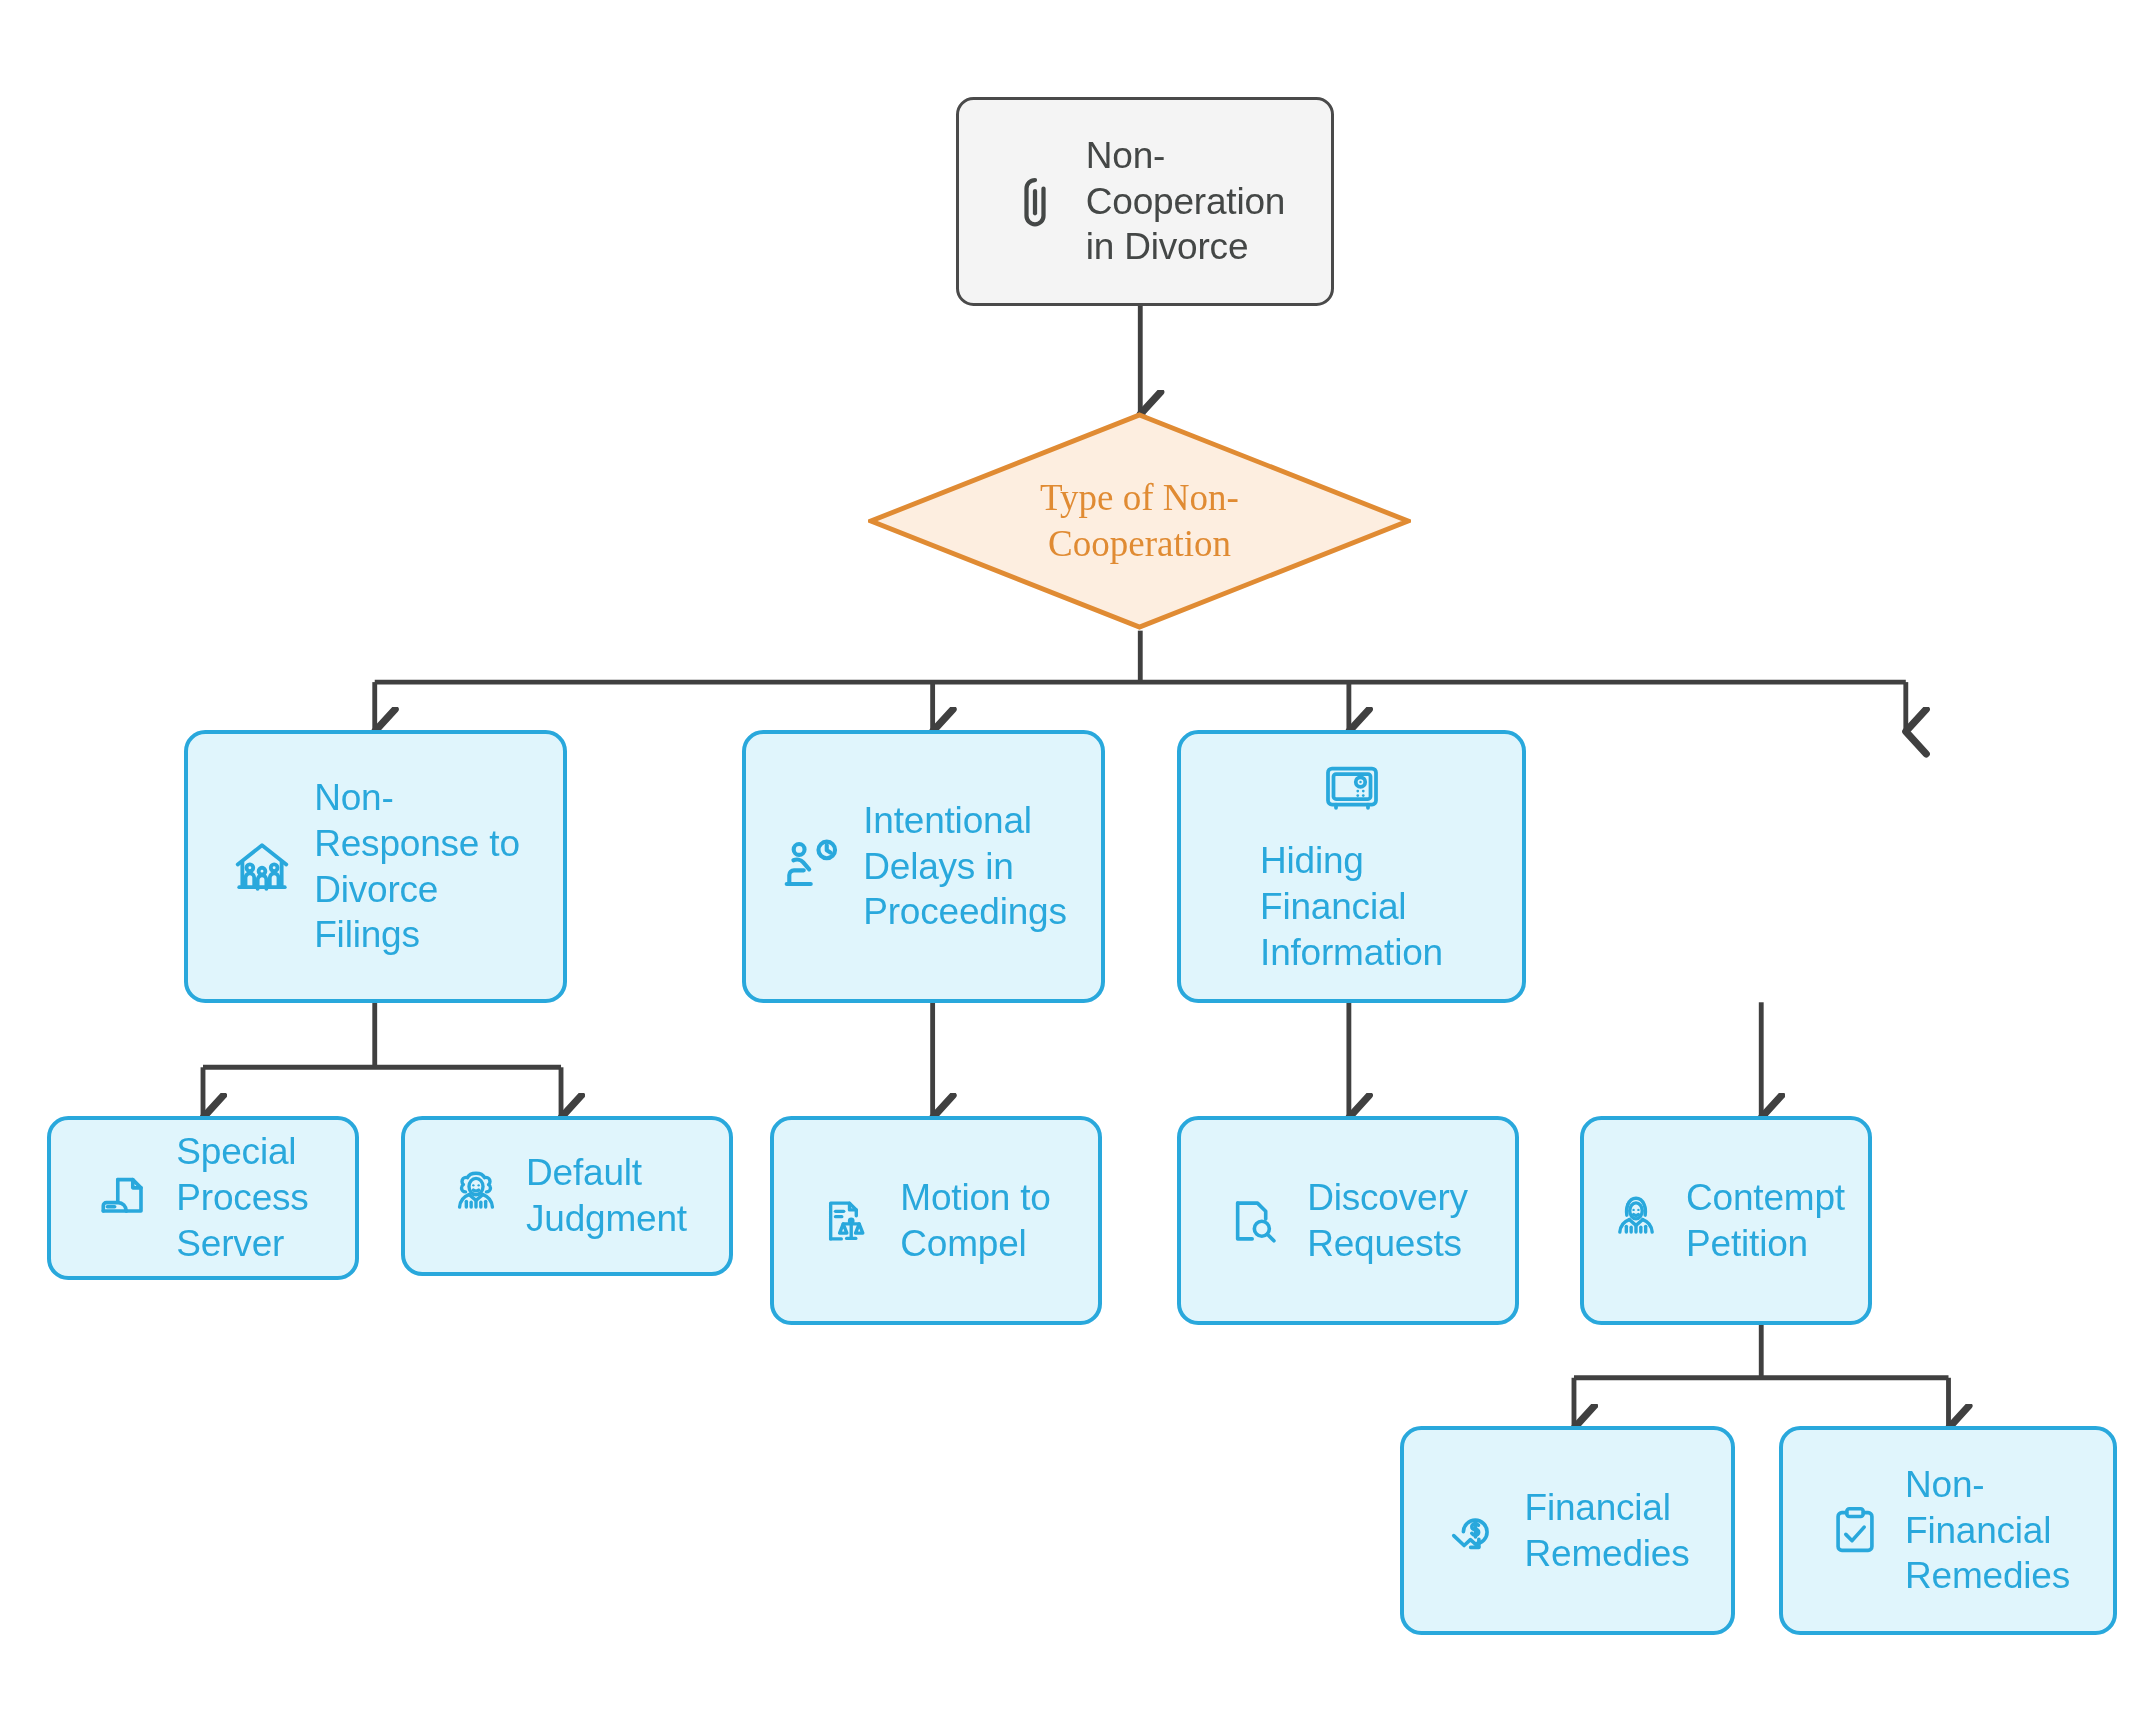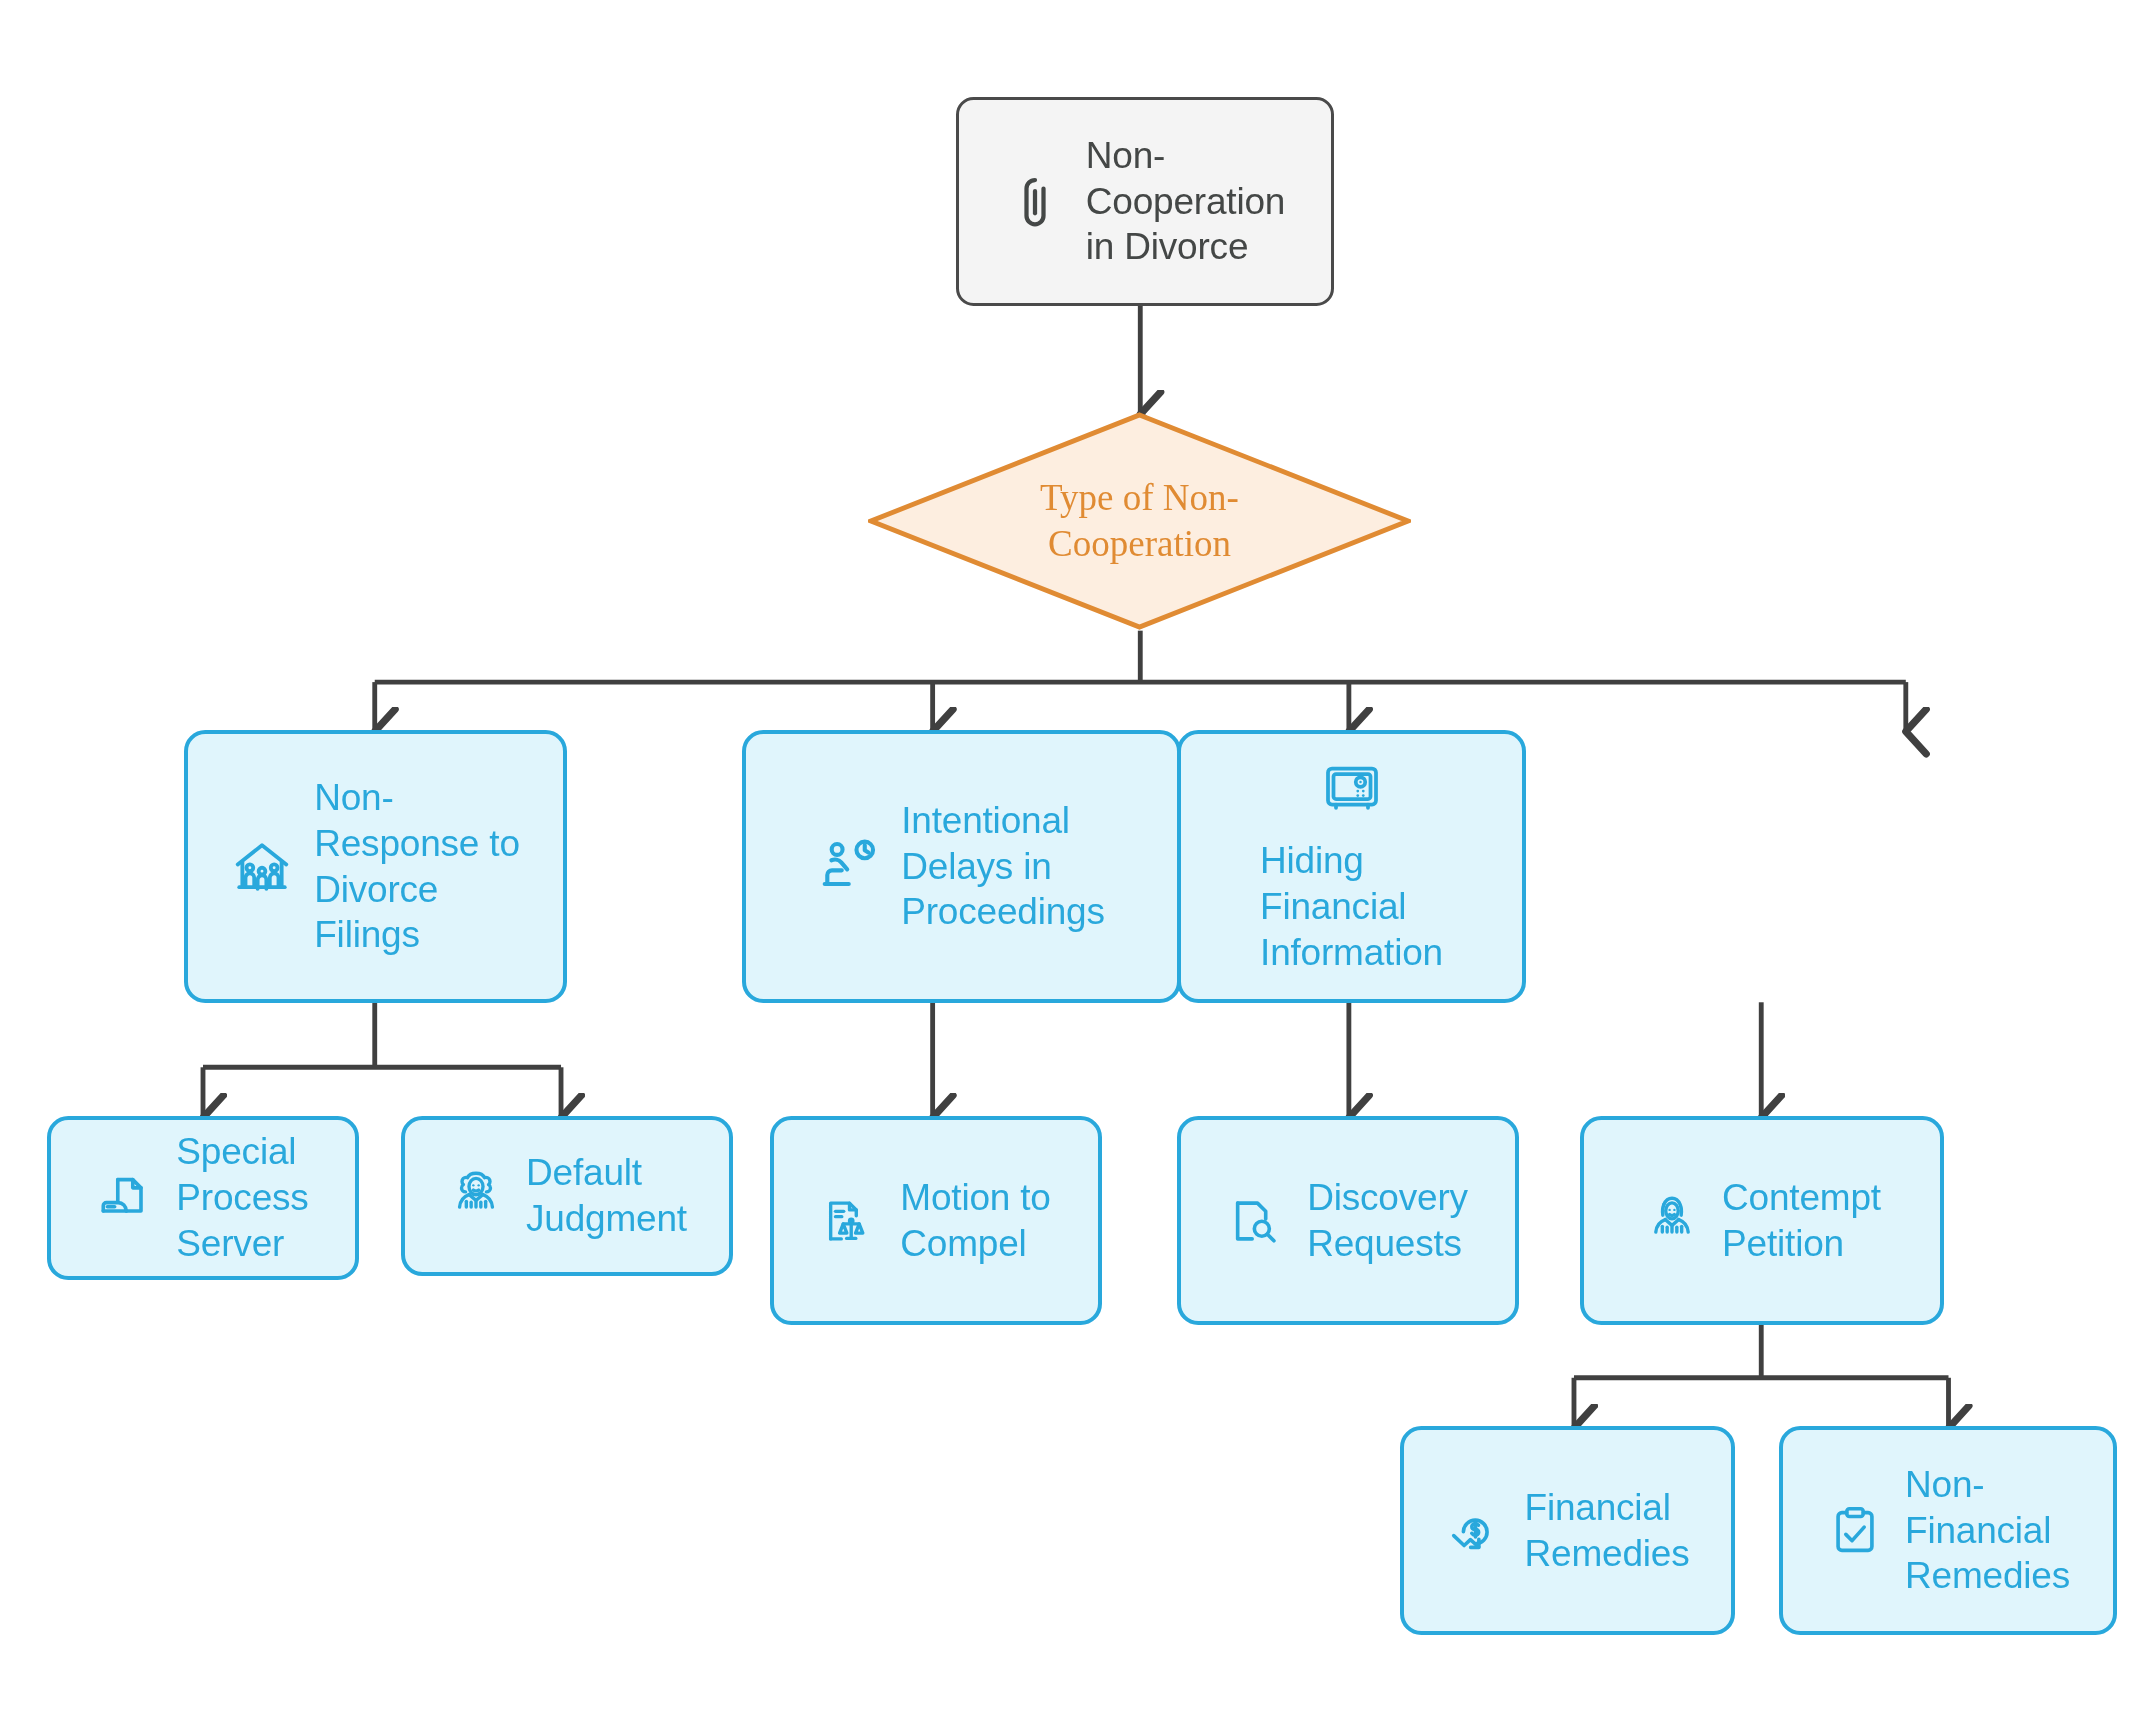--- a/index.html
+++ b/index.html
@@ -160,21 +160,21 @@
         <path d="M15 19.6v-3.4c0-1 .8-1.8 1.7-1.8s1.7.8 1.7 1.8v3.4"></path>
         <path d="M3.2 19.8h17.6"></path>
       </svg>
     </span>
     <span class="lbl">Non-
 Response to
 Divorce
 Filings</span>
   </div>
 
-  <div class="node blue" style="left:742px; top:730px; width:439px; height:273px;">
+  <div class="node blue" style="left:742px; top:730px; width:363px; height:273px;">
     <span class="ico">
       <svg width="62" height="62" viewBox="0 0 24 24" fill="none" stroke="#29a8dc" stroke-width="1.6" stroke-linecap="round" stroke-linejoin="round">
         <circle cx="7.4" cy="5.2" r="2.1"></circle>
         <path d="M5.2 9.4c1.3-.5 2.9-.3 3.8.8l2.3 2.7"></path>
         <path d="M9.2 13.3H5.4c-1 0-1.8.8-1.8 1.8v3.4"></path>
         <path d="M3.6 18.6h8.3"></path>
         <path d="M2.6 18.6h1"></path>
         <circle cx="18.1" cy="5.4" r="3.2"></circle>
         <path d="M18.1 3.6v1.9l1.4.9"></path>
       </svg>
@@ -269,21 +269,21 @@
         <path d="M9.2 13.2h6.6"></path>
         <path d="M9.2 13.2 7.7 17h3l-1.5-3.8"></path>
         <path d="M15.8 13.2 14.3 17h3l-1.5-3.8"></path>
         <path d="M10.6 19.2h3.8"></path>
       </svg>
     </span>
     <span class="lbl">Motion to
 Compel</span>
   </div>
 
-  <div class="node blue" style="left:1580px; top:1116px; width:364px; height:209px;">
+  <div class="node blue" style="left:1580px; top:1116px; width:292px; height:209px;">
     <span class="ico">
       <svg width="58" height="58" viewBox="0 0 24 24" fill="none" stroke="#29a8dc" stroke-width="1.4" stroke-linecap="round" stroke-linejoin="round">
         <path d="M8.6 5.2C9.3 3.6 10.5 2.6 12 2.6s2.7 1 3.4 2.6c.5 1.2.6 3.1.4 4.4"></path>
         <path d="M8.2 9.6c-.2-1.3-.1-3.2.4-4.4"></path>
         <ellipse cx="12" cy="7.8" rx="2.6" ry="3.3"></ellipse>
         <circle cx="11" cy="7.4" r="0.5" fill="#29a8dc" stroke="none"></circle>
         <circle cx="13" cy="7.4" r="0.5" fill="#29a8dc" stroke="none"></circle>
         <path d="M11 9.3c.6.5 1.4.5 2 0"></path>
         <path d="M9.2 11.4 12 13.8l2.8-2.4"></path>
         <path d="M9.2 11.4c-2.2.8-3.7 2.8-3.9 5.2"></path>

